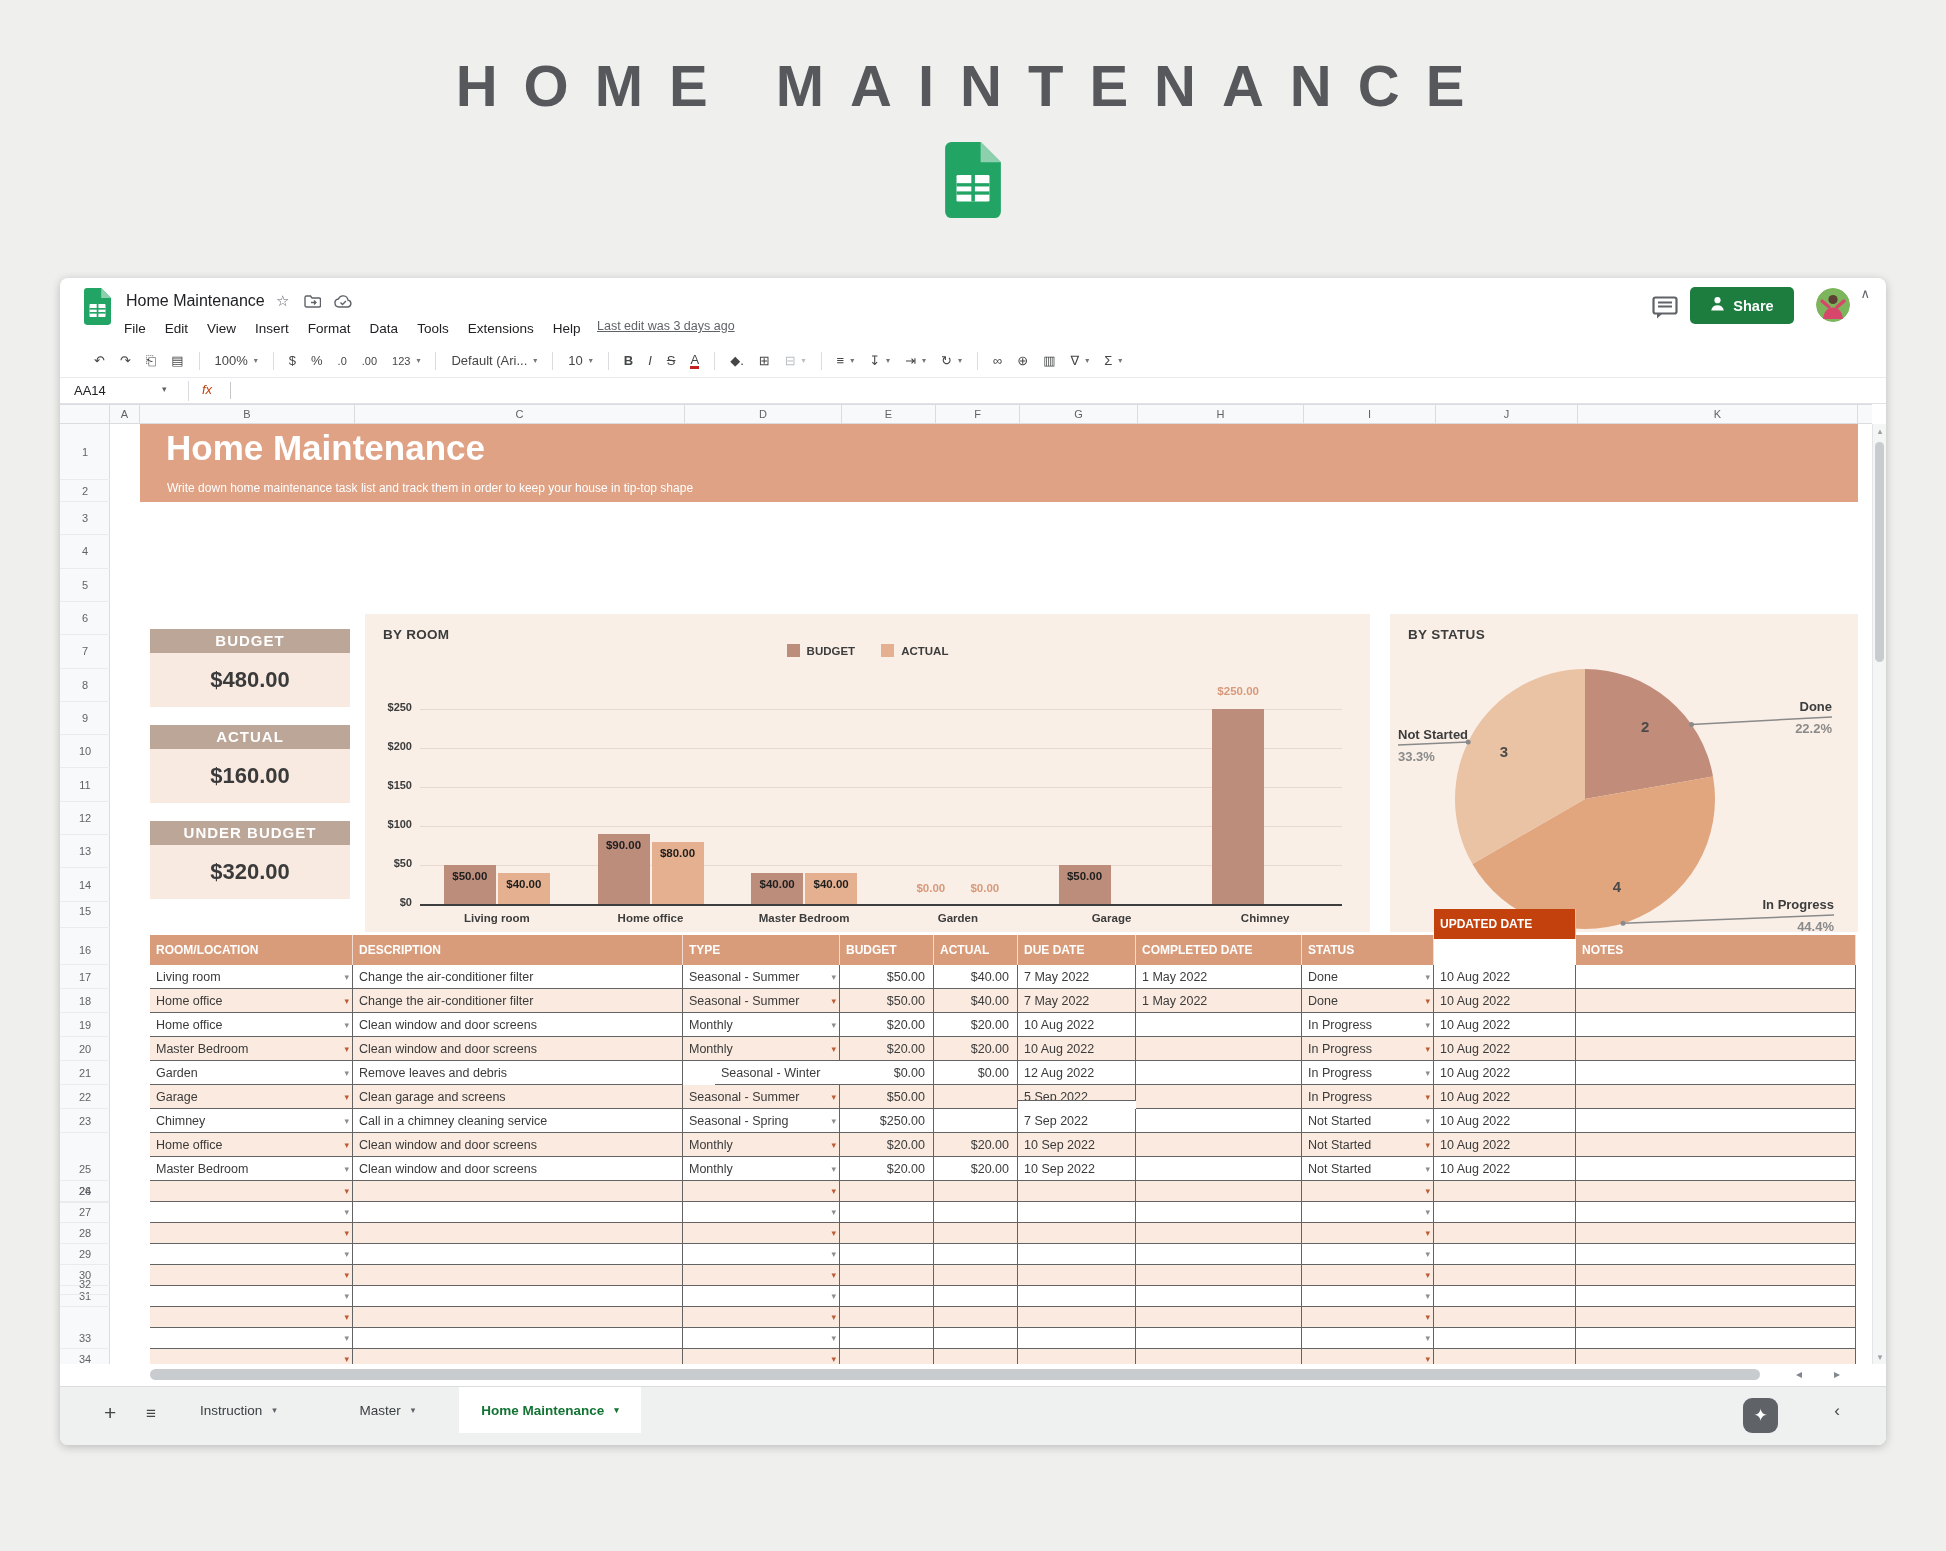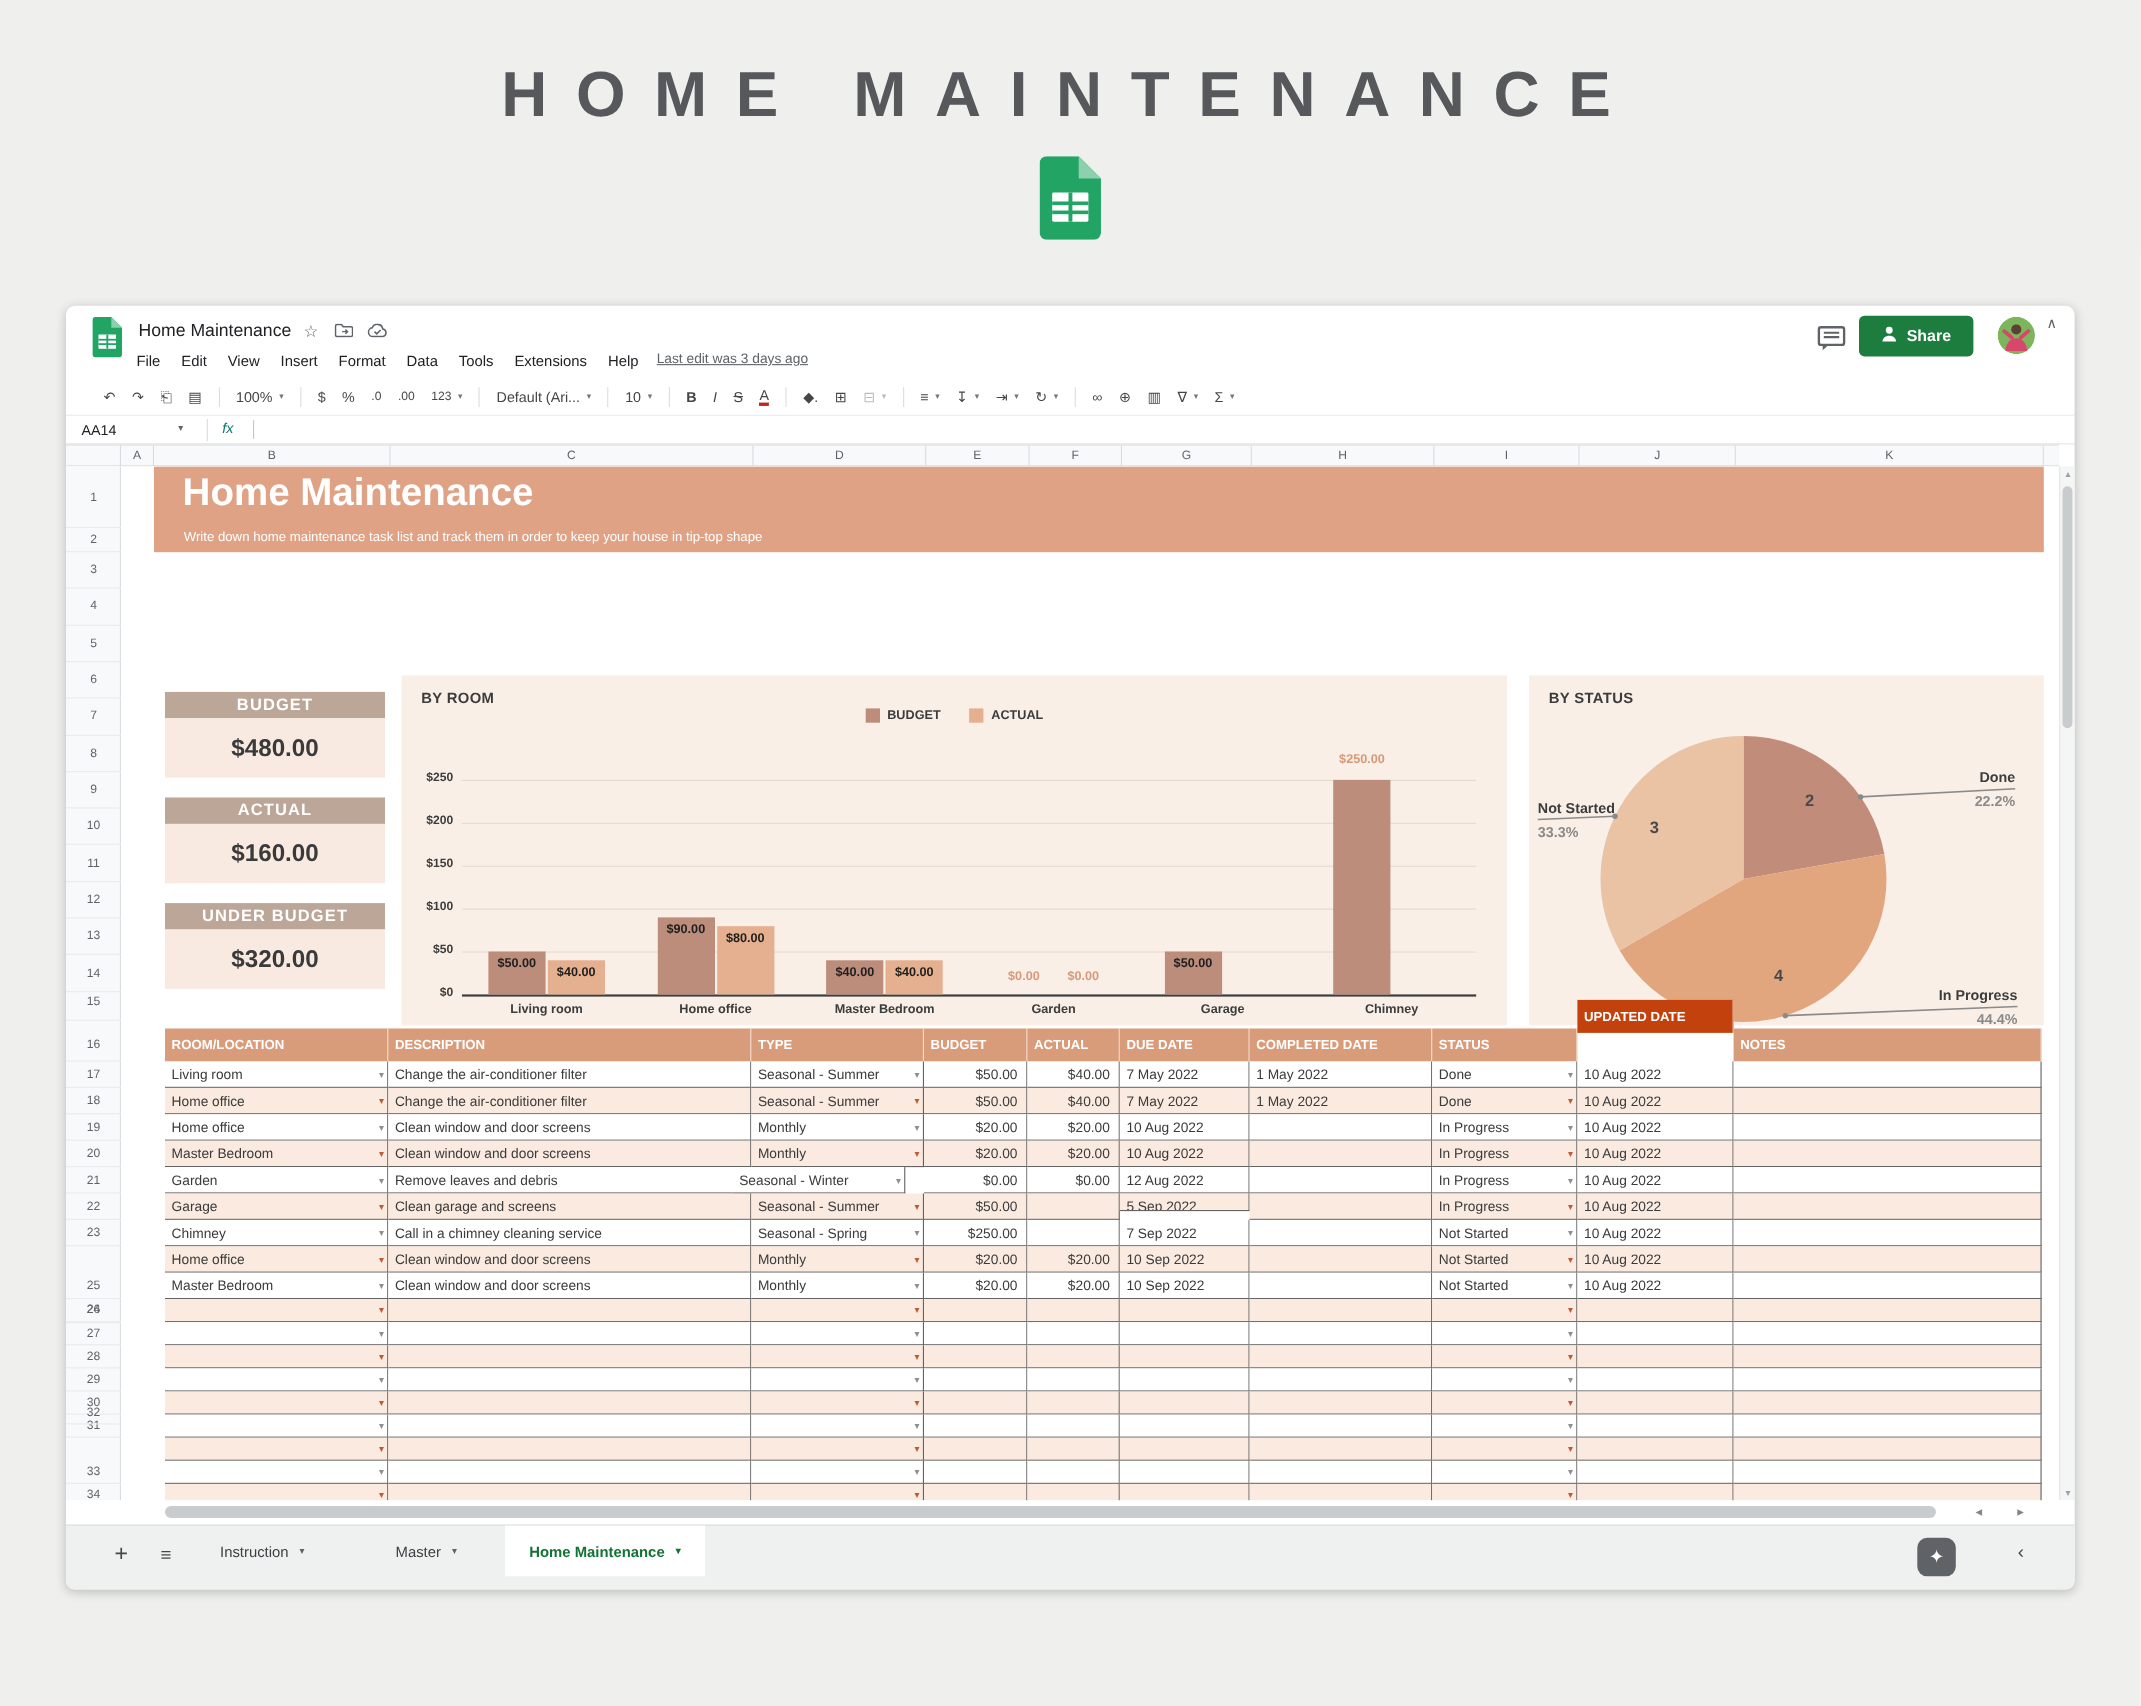--- a/index.html
+++ b/index.html
@@ -37,21 +37,21 @@
   .tdd { font-size:8px; color:#747775; margin-left:-9px; }
   .tdiv { width:1px; height:18px; background:#DADCE0; }
   .t-muted { color:#B9BDC1; }
   .toolbar-collapse { position:absolute; right:16px; top:8px; font-size:13px; color:#5F6368; }
 
   .formulabar { position:absolute; left:0; top:100px; width:100%; height:26px; border-bottom:1px solid #E0E3E6; }
   .namebox { position:absolute; left:6px; top:2px; width:118px; height:22px; font-size:13px; color:#202124;
     padding-left:8px; line-height:22px; }
   .namebox-arrow { position:absolute; left:102px; top:6px; font-size:9px; color:#5F6368; }
   .fb-div { position:absolute; left:128px; top:3px; width:1px; height:20px; background:#DADCE0; }
-  .fx { position:absolute; left:142px; top:4px; font-size:13px; font-style:italic; color:#0f766e; }
+  .fx { position:absolute; left:142px; top:4px; font-size:13px; font-style:italic; color:#c2410c; }
   .fb-cursor { position:absolute; left:170px; top:4px; width:1px; height:17px; background:#C4C7CA; }
 
   .colheaders { position:absolute; left:0; top:126px; width:1812px; height:20px; background:#F8F9FA;
     border-top:1px solid #DADCE0; border-bottom:1px solid #DADCE0; }
   .corner { position:absolute; left:0; top:0; width:50px; height:20px; border-right:1px solid #DADCE0; }
   .colh { position:absolute; top:0; height:19px; border-right:1px solid #DADCE0; font-size:11px;
     color:#5F6368; text-align:center; line-height:19px; }
 
   .grid { position:absolute; left:0; top:146px; width:1812px; height:940px; background:#fff; overflow:hidden; }
   .gutter { position:absolute; left:0; top:0; width:50px; height:940px; background:#F8F9FA; border-right:1px solid #DADCE0; }
@@ -433,21 +433,21 @@
         <div class="tcell" style="left: 623px; width: 157px; top: 613px; height: 24px; line-height: 24px; background: rgb(250, 234, 223);">Monthly<span class="dd-arrow" style="color: rgb(190, 91, 53); line-height: 24px;">▾</span></div>
         <div class="tcell num" style="left: 780px; width: 94px; top: 613px; height: 24px; line-height: 24px; background: rgb(250, 234, 223);">$20.00</div>
         <div class="tcell num" style="left: 874px; width: 84px; top: 613px; height: 24px; line-height: 24px; background: rgb(250, 234, 223);">$20.00</div>
         <div class="tcell" style="left: 958px; width: 118px; top: 613px; height: 24px; line-height: 24px; background: rgb(250, 234, 223);">10 Aug 2022</div>
         <div class="tcell" style="left: 1076px; width: 166px; top: 613px; height: 24px; line-height: 24px; background: rgb(250, 234, 223);"></div>
         <div class="tcell" style="left: 1242px; width: 132px; top: 613px; height: 24px; line-height: 24px; background: rgb(250, 234, 223);">In Progress<span class="dd-arrow" style="color: rgb(190, 91, 53); line-height: 24px;">▾</span></div>
         <div class="tcell" style="left: 1374px; width: 142px; top: 613px; height: 24px; line-height: 24px; background: rgb(250, 234, 223);">10 Aug 2022</div>
         <div class="tcell" style="left: 1516px; width: 280px; top: 613px; height: 24px; line-height: 24px; background: rgb(250, 234, 223);"></div>
         <div class="tcell" style="left: 90px; width: 203px; top: 637px; height: 24px; line-height: 24px; background: rgb(255, 255, 255);">Garden<span class="dd-arrow" style="color: rgb(142, 142, 142); line-height: 24px;">▾</span></div>
         <div class="tcell" style="left: 293px; width: 330px; top: 637px; height: 24px; line-height: 24px; background: rgb(255, 255, 255);">Remove leaves and debris</div>
-        <div class="tcell" style="left: 606px; width: 157px; top: 637px; height: 24px; line-height: 24px; background: rgb(255, 255, 255);">Seasonal - Winter<span class="dd-arrow" style="color: rgb(142, 142, 142); line-height: 24px;">▾</span></div>
+        <div class="tcell" style="left: 655px; width: 157px; top: 637px; height: 24px; line-height: 24px; background: rgb(255, 255, 255);">Seasonal - Winter<span class="dd-arrow" style="color: rgb(142, 142, 142); line-height: 24px;">▾</span></div>
         <div class="tcell num" style="left: 780px; width: 94px; top: 637px; height: 24px; line-height: 24px; background: rgb(255, 255, 255);">$0.00</div>
         <div class="tcell num" style="left: 874px; width: 84px; top: 637px; height: 24px; line-height: 24px; background: rgb(255, 255, 255);">$0.00</div>
         <div class="tcell" style="left: 958px; width: 118px; top: 637px; height: 24px; line-height: 24px; background: rgb(255, 255, 255);">12 Aug 2022</div>
         <div class="tcell" style="left: 1076px; width: 166px; top: 637px; height: 24px; line-height: 24px; background: rgb(255, 255, 255);"></div>
         <div class="tcell" style="left: 1242px; width: 132px; top: 637px; height: 24px; line-height: 24px; background: rgb(255, 255, 255);">In Progress<span class="dd-arrow" style="color: rgb(142, 142, 142); line-height: 24px;">▾</span></div>
         <div class="tcell" style="left: 1374px; width: 142px; top: 637px; height: 24px; line-height: 24px; background: rgb(255, 255, 255);">10 Aug 2022</div>
         <div class="tcell" style="left: 1516px; width: 280px; top: 637px; height: 24px; line-height: 24px; background: rgb(255, 255, 255);"></div>
         <div class="tcell" style="left: 90px; width: 203px; top: 661px; height: 24px; line-height: 24px; background: rgb(250, 234, 223);">Garage<span class="dd-arrow" style="color: rgb(190, 91, 53); line-height: 24px;">▾</span></div>
         <div class="tcell" style="left: 293px; width: 330px; top: 661px; height: 24px; line-height: 24px; background: rgb(250, 234, 223);">Clean garage and screens</div>
         <div class="tcell" style="left: 623px; width: 157px; top: 661px; height: 24px; line-height: 24px; background: rgb(250, 234, 223);">Seasonal - Summer<span class="dd-arrow" style="color: rgb(190, 91, 53); line-height: 24px;">▾</span></div>

